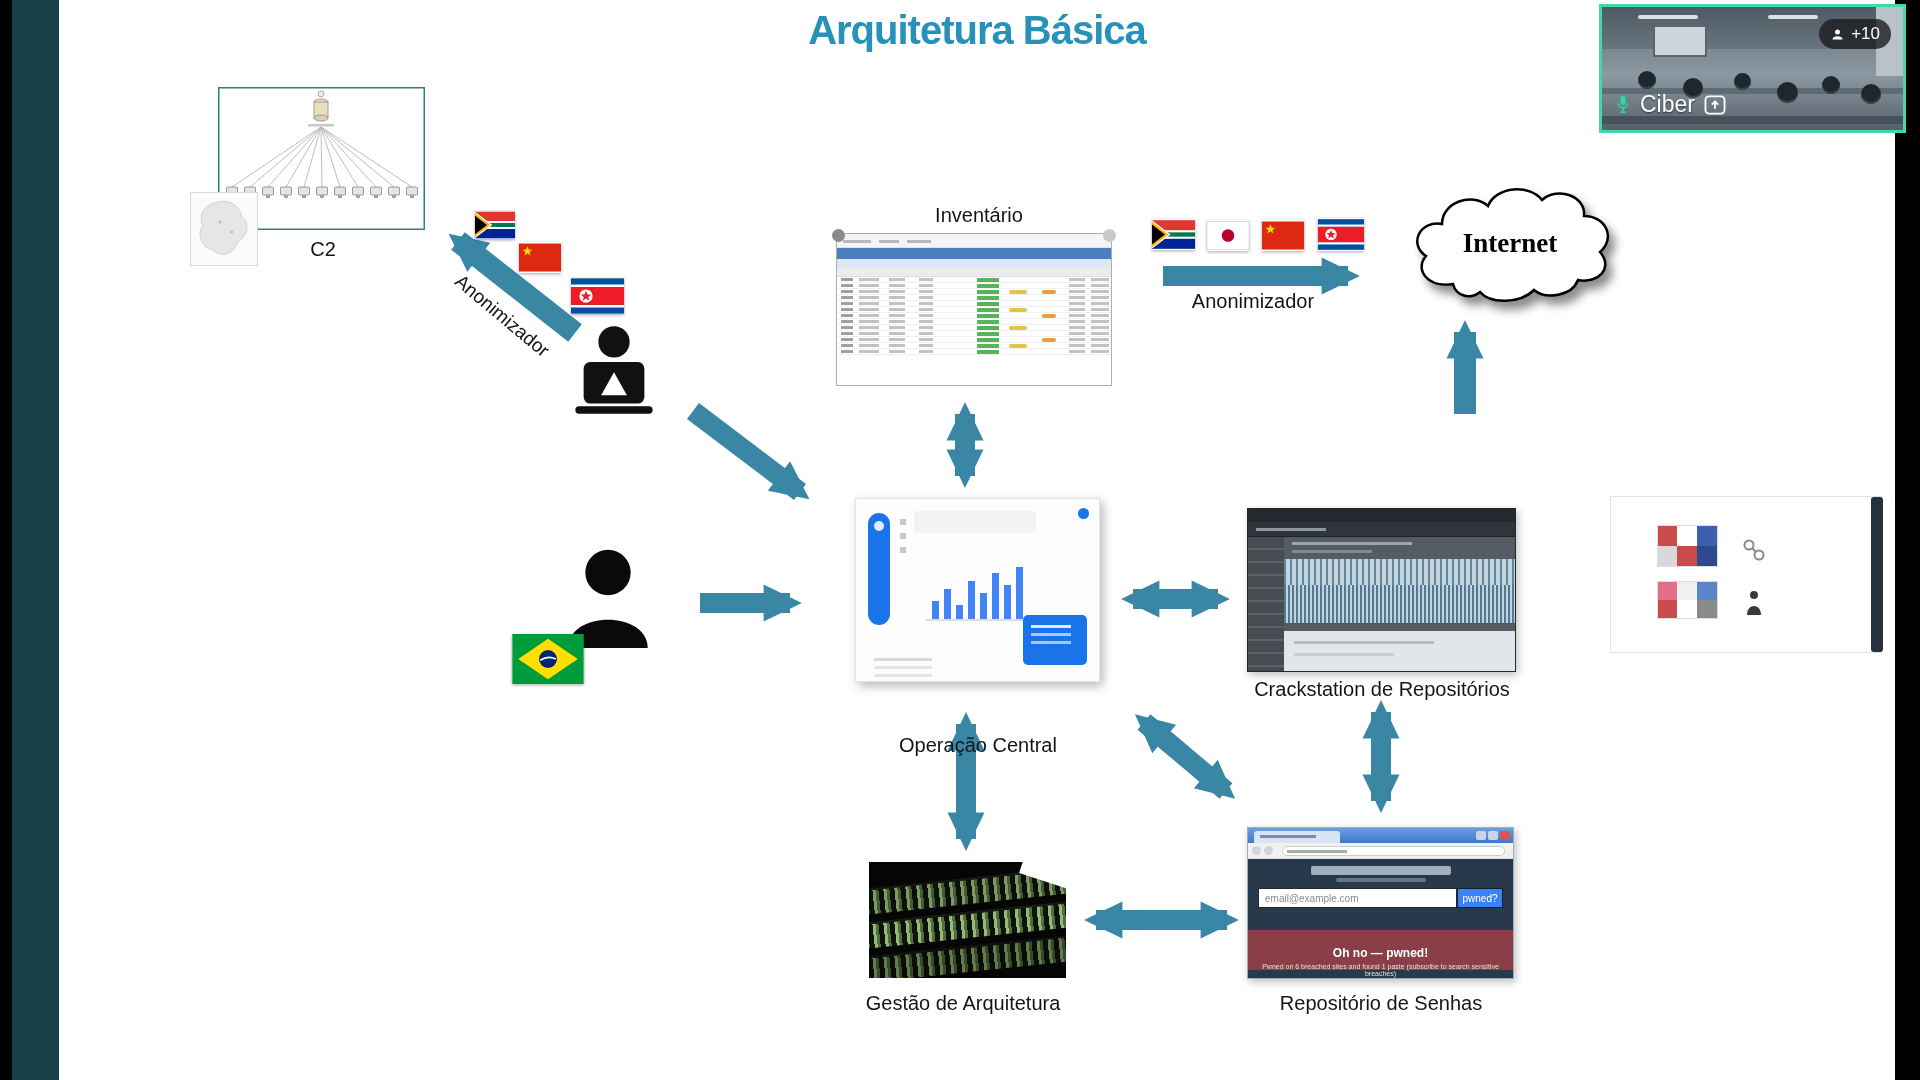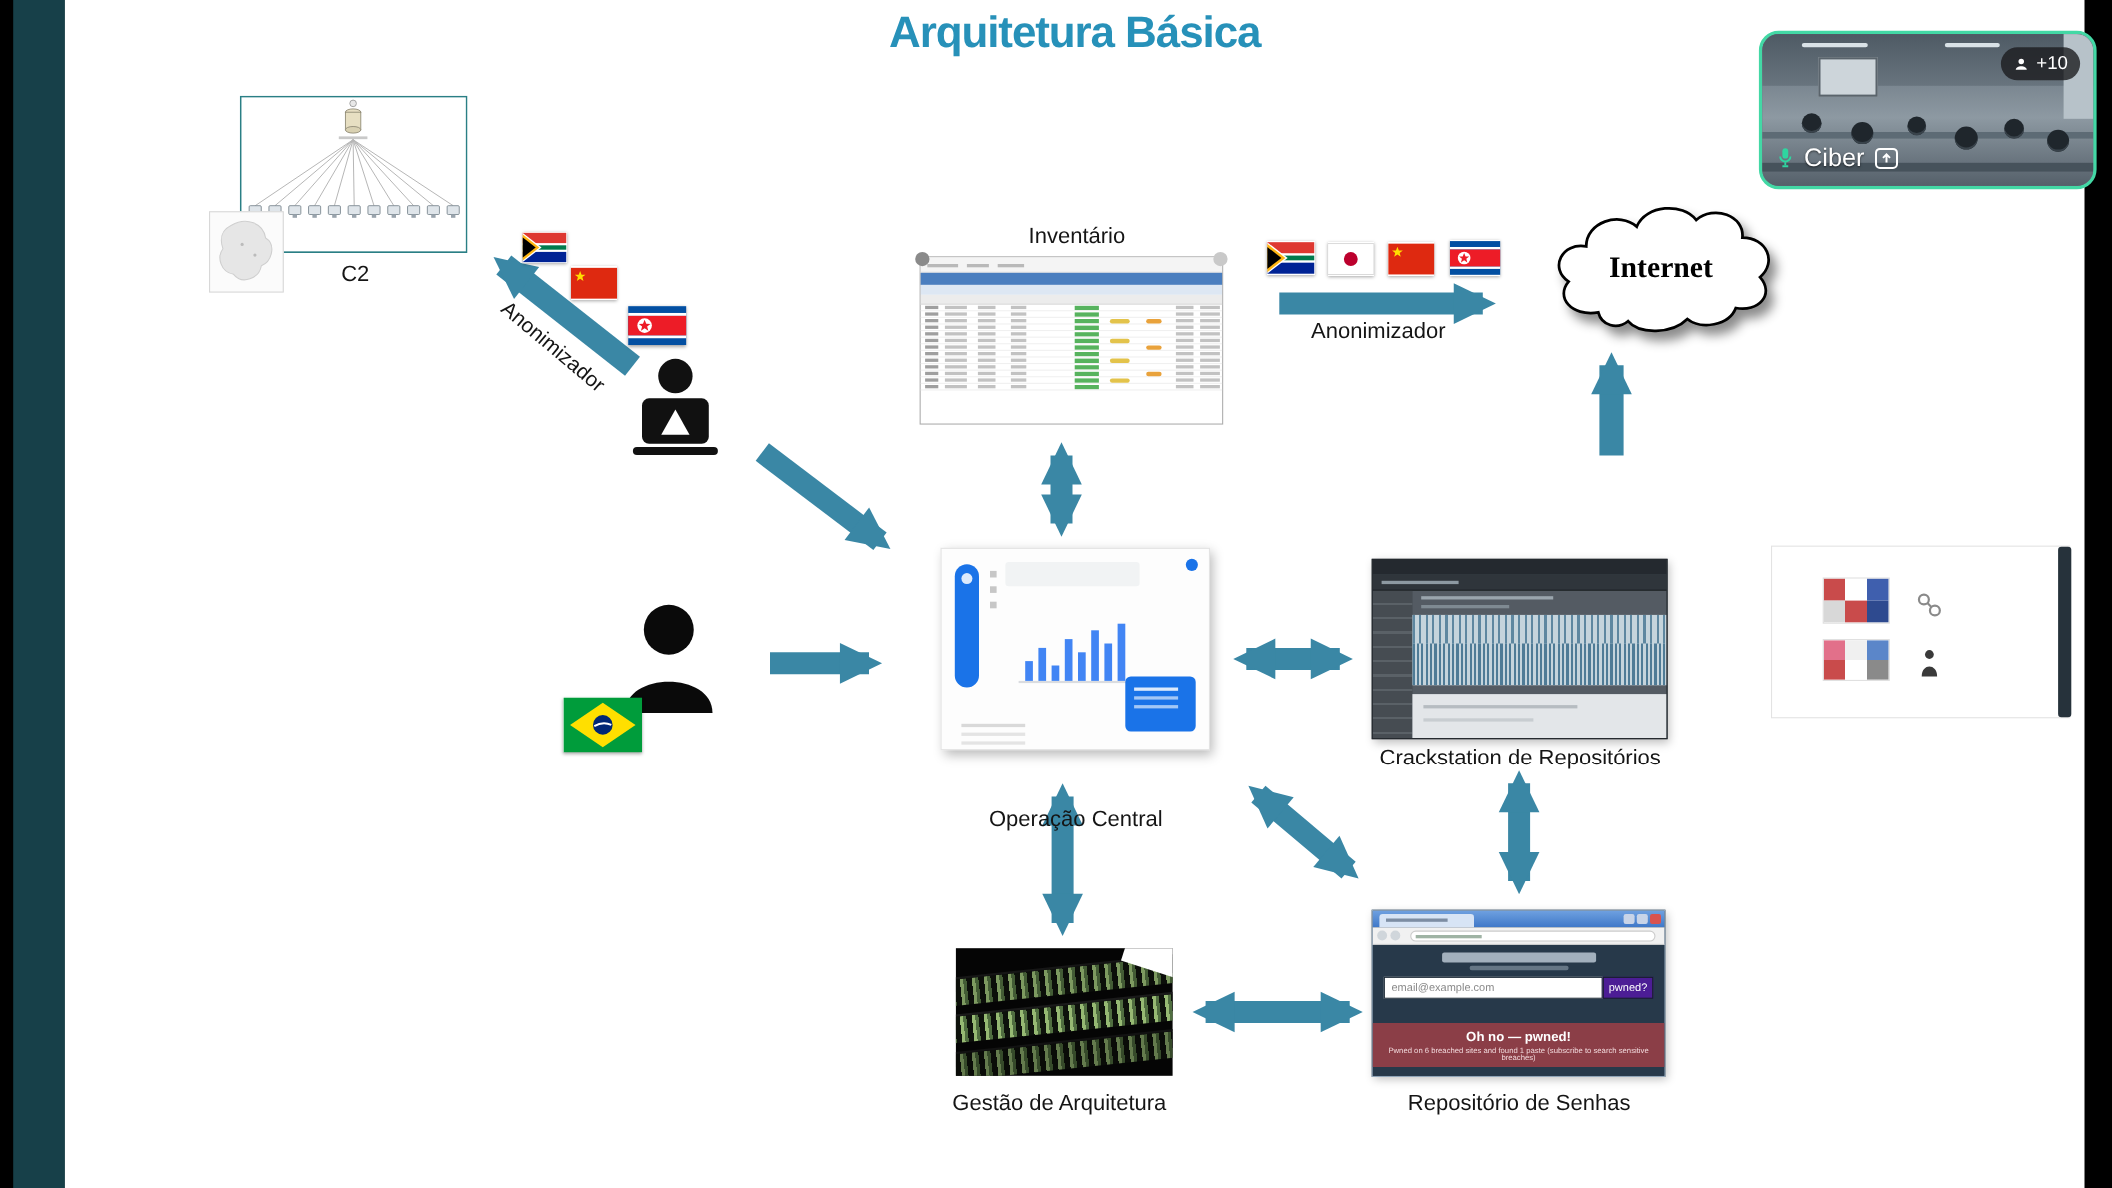--- a/index.html
+++ b/index.html
@@ -127,44 +127,44 @@
     background:#d0d6db; box-shadow:12px 0 0 #d0d6db; }
   .hibp-url { position:absolute; left:34px; top:3px; right:8px; height:10px; background:#fff;
     border:1px solid #ccc; border-radius:5px; }
   .hibp-url::after { content:""; position:absolute; left:4px; top:3px; width:60px; height:3px; background:#9fb3a4; }
   .hibp-body { position:absolute; top:31px; left:0; right:0; bottom:0; background:#27394a; }
   .hibp-brand { margin:7px auto 3px; width:140px; height:9px; background:#b9c6d1; border-radius:2px; opacity:.85; }
   .hibp-brand2 { margin:0 auto; width:90px; height:4px; background:#8fa0ad; border-radius:2px; opacity:.6; }
   .hibp-search { display:flex; margin:6px 10px 0; height:20px;text-align:center; }
   .hibp-input { flex:1; background:#fff; border:1px solid #1f2c38; display:flex; align-items:center;
     padding-left:6px; font-size:10px; color:#8a8a8a; }
-  .hibp-btn { width:46px; background:#4c1d95; border:1px solid #16202a; color:#fff; font-size:10px;
+  .hibp-btn { width:46px; background:#3b82f6; border:1px solid #16202a; color:#fff; font-size:10px;
     display:flex; align-items:center; justify-content:center; }
   .hibp-result { position:absolute; left:0; right:0; bottom:8px; height:40px; background:#8b3e47;
-    color:#fff; text-align:center; padding-top:5px; }
+    color:#fff; text-align:center; padding-top:16px; }
   .hibp-result-title { font-size:12px; font-weight:bold; }
   .hibp-result-detail { font-size:7px; color:#f2d9dc; margin-top:3px; padding:0 6px; }
 
   
   .side-panel { position:absolute; left:1610px; top:496px; width:272px; height:157px;
     background:#fff; border:1px solid #e3e3e3; }
   .sp-thumb { position:absolute; width:61px; border:1px solid #ddd; overflow:hidden; }
   .sp-thumb .half { height:50%; }
   .sp-t1 { left:46px; top:28px; height:42px; }
   .sp-t1 .half:nth-child(1){ background:linear-gradient(90deg,#c94b4b 0 33%,#fff 33% 66%,#3f5fae 66%); }
   .sp-t1 .half:nth-child(2){ background:linear-gradient(90deg,#d8d8d8 0 33%,#c94b4b 33% 66%,#2e4a8f 66%); }
   .sp-t2 { left:46px; top:84px; height:38px; }
   .sp-t2 .half:nth-child(1){ background:linear-gradient(90deg,#e2708a 0 33%,#f0f0f0 33% 66%,#5b86c9 66%); }
   .sp-t2 .half:nth-child(2){ background:linear-gradient(90deg,#c94b4b 0 33%,#fff 33% 66%,#8a8a8a 66%); }
   .sp-glyph { position:absolute; }
   .sp-scroll { position:absolute; left:260px; top:0; width:12px; height:100%; background:#26323b; border-radius:3px; }
 
   
-  .webcam { position:absolute; left:1599px; top:28px; width:307px; height:144px;
-    border:3px solid #43d8a5; border-radius:18px; overflow:hidden; background:#6b7884; }
+  .webcam { position:absolute; left:1599px; top:4px; width:307px; height:129px;
+    border:3px solid #43d8a5; border-radius:0; overflow:hidden; background:#6b7884; }
   .wc-video { position:absolute; inset:0; background:linear-gradient(180deg,#5e6a74 0%,#7b8791 34%,#8d99a2 55%,#55606a 100%); }
   .wc-ceiling { position:absolute; left:0; top:0; right:0; height:34%; background:linear-gradient(#4e5a64,#68747e); }
   .wc-light { position:absolute; top:8px; height:4px; background:#d9e2e7; border-radius:2px; }
   .wc-screen { position:absolute; left:17%; top:15%; width:18%; height:26%; background:#cdd5da; border:2px solid #5a646c; }
   .wc-window { position:absolute; right:0; top:0; width:9%; height:56%; background:#b7c2c9; }
   .wc-desks { position:absolute; left:0; right:0; bottom:0; height:44%;
     background:linear-gradient(#4e5a63,#39434b);
     background-image:linear-gradient(#5d6b75,#5d6b75),linear-gradient(#46525b,#46525b);
     background-repeat:no-repeat; background-size:100% 6px,100% 8px; background-position:0 12px,0 40px; }
   .wc-head { position:absolute; border-radius:50%; background:#1f262c; box-shadow:inset 0 -2px 0 #39434b; }

